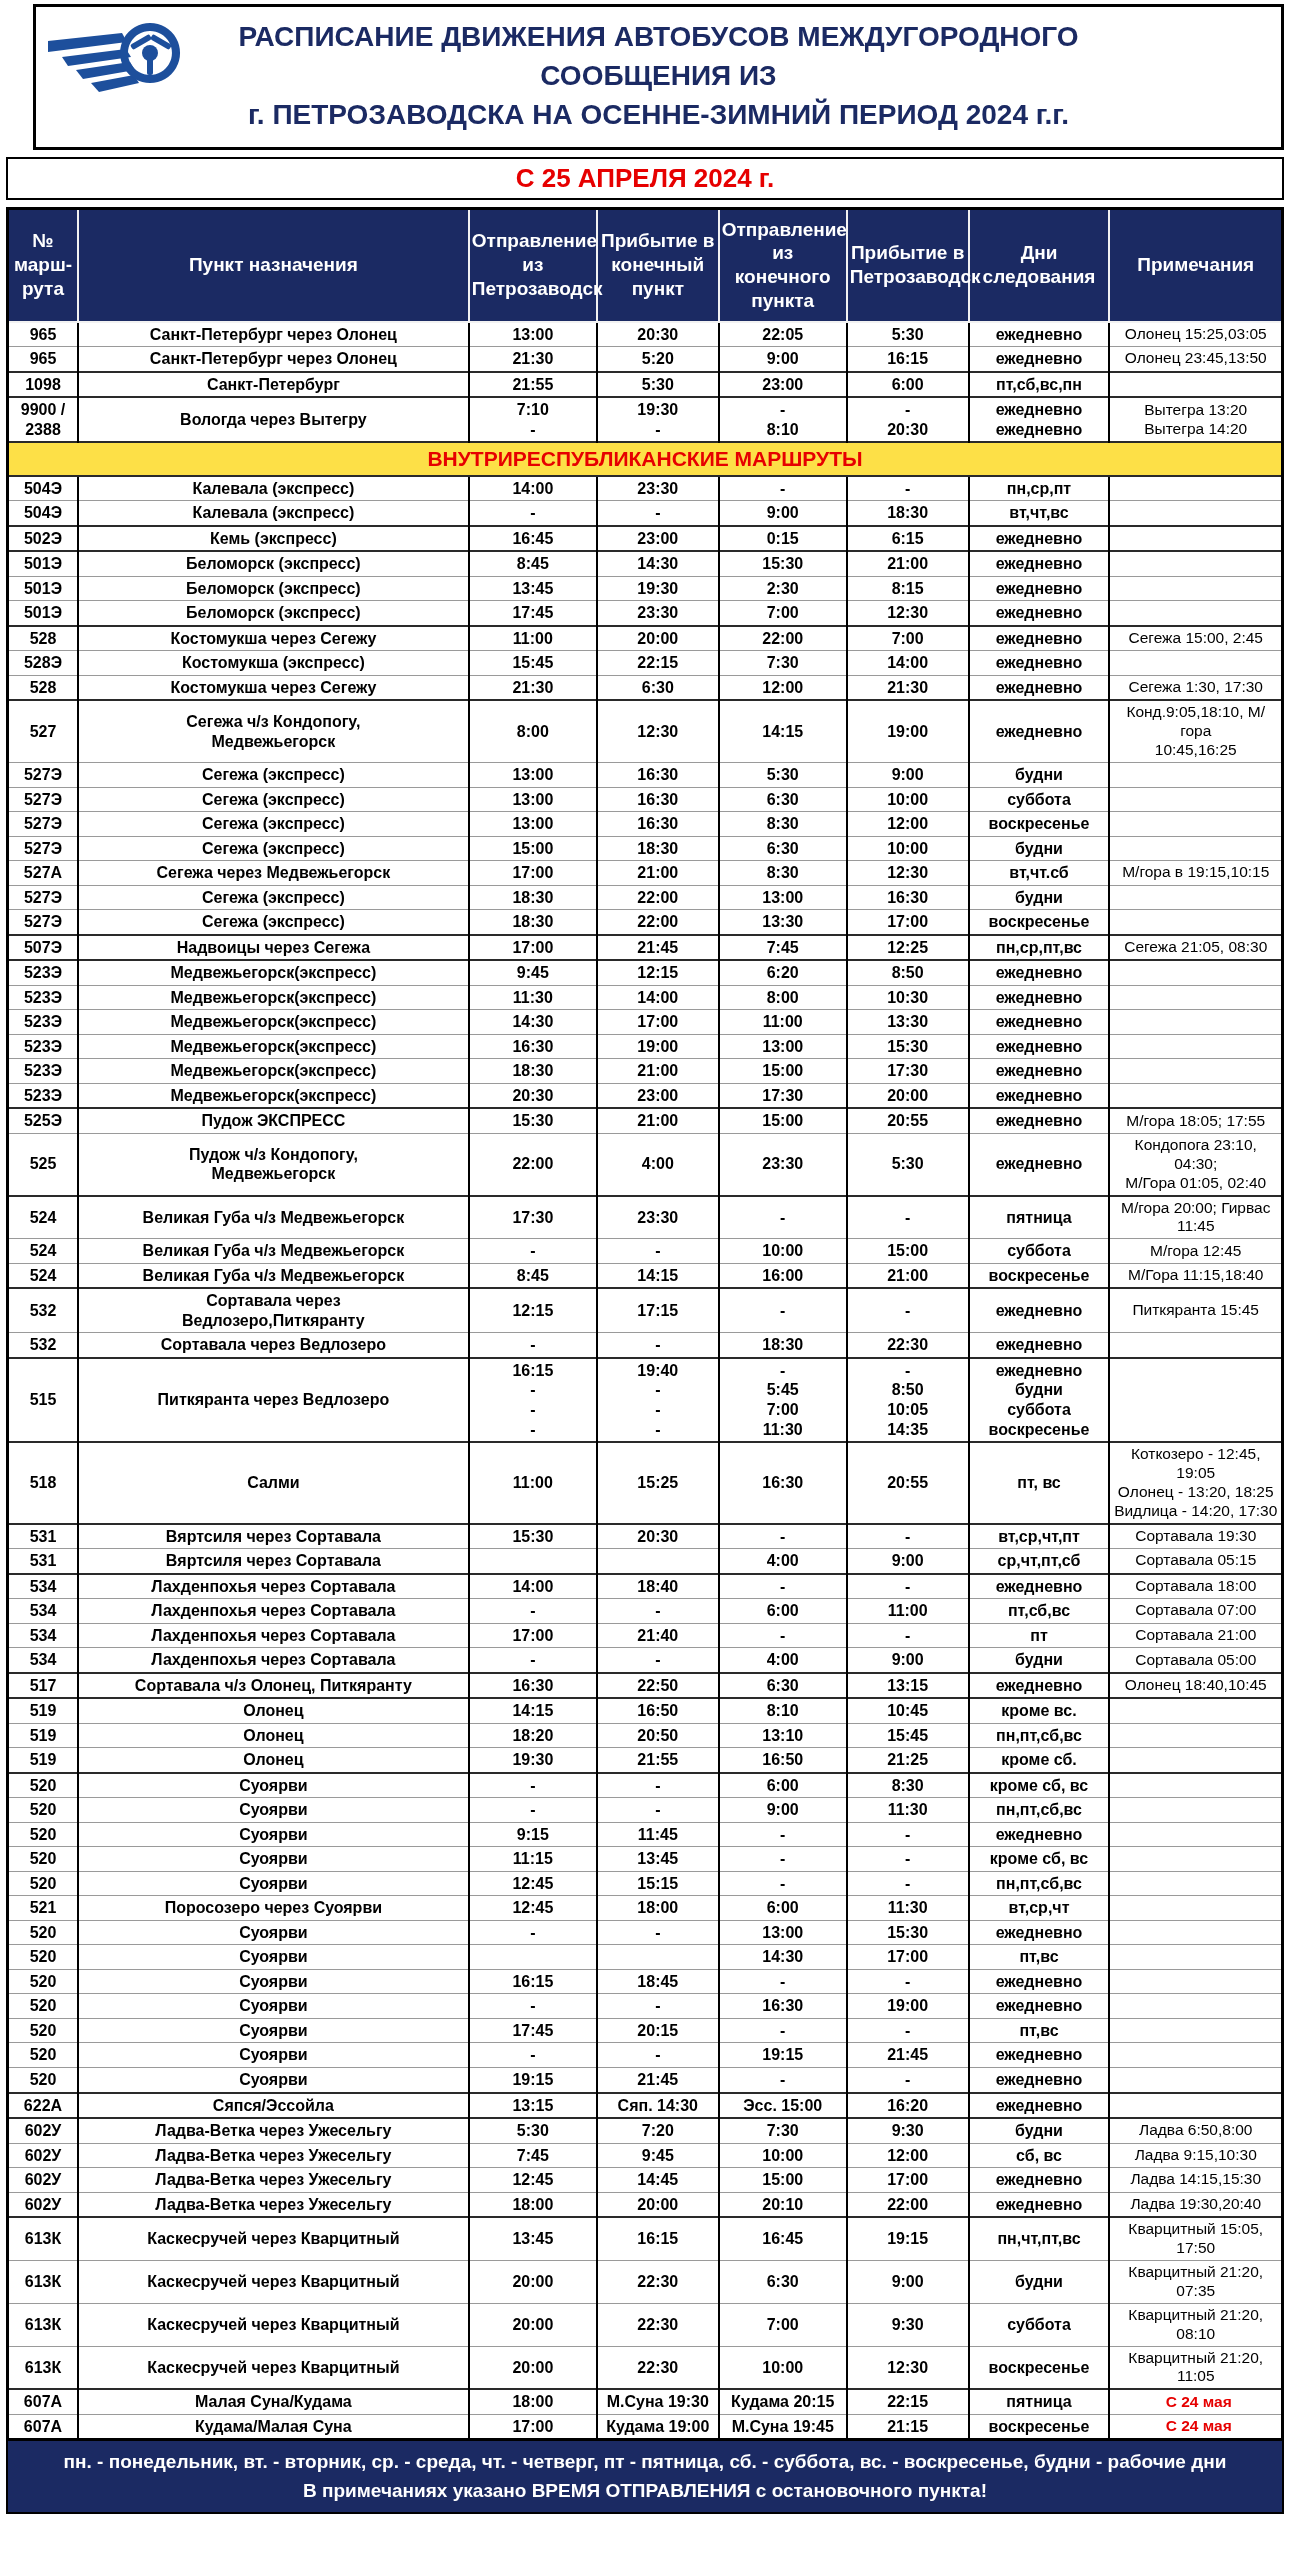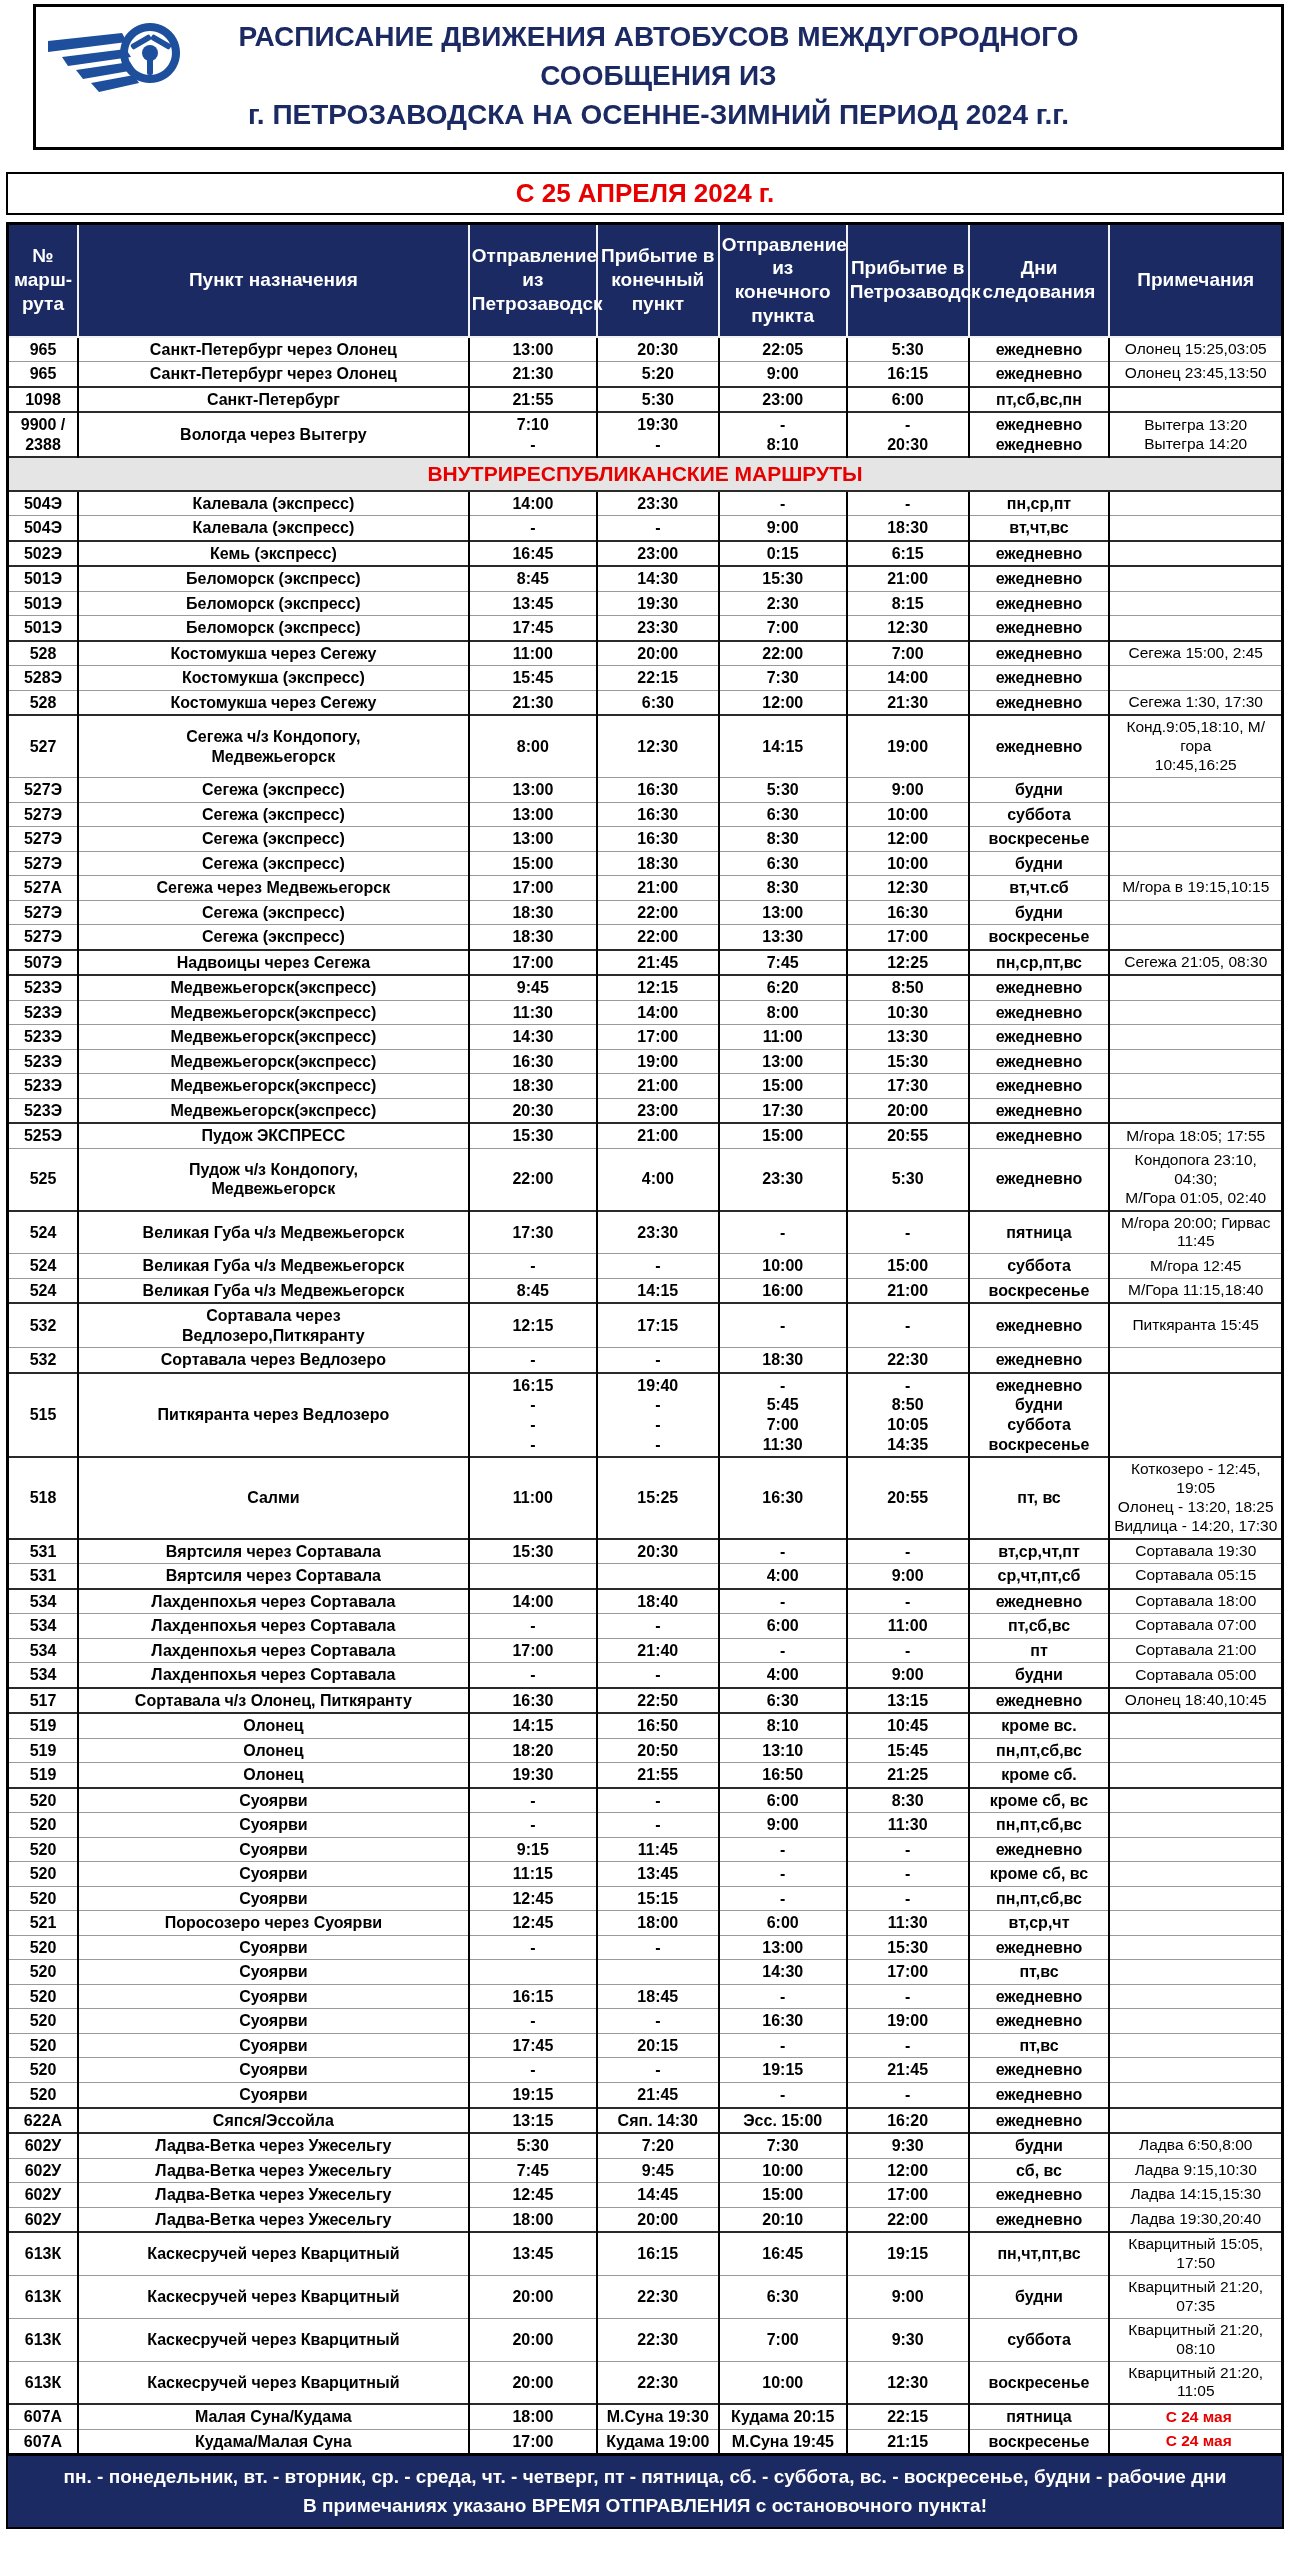--- a/index.html
+++ b/index.html
@@ -3,37 +3,37 @@
 <meta charset="utf-8">
 <style>
   html,body { margin:0; padding:0; background:#ffffff; }
   body { width:1290px; font-family:"Liberation Sans", sans-serif; color:#000; }
   .page { width:1290px; box-sizing:border-box; padding:4px 6px 8px 6px; }
 
   
   .title-bar { border:3px solid #000; position:relative; text-align:center; padding:10px 150px 12px 150px;margin-left:27px; }
   .logo { position:absolute; left:10px; top:8px; }
   .title-line { color:#1b2a63; font-weight:bold; font-size:28px; line-height:1.4; }
-  .date-bar { border:2px solid #000; margin-top:22px; text-align:center;
+  .date-bar { border:2px solid #000; margin-top:7px; text-align:center;
               color:#e60000; font-weight:bold; font-size:26px; padding:4px 0; }
 
   
   table.sched { width:100%; border-collapse:collapse; border:3px solid #000; margin-top:7px; table-layout:fixed; }
   col.w0{width:5.5%} col.w1{width:30.5%} col.w2{width:10%} col.w3{width:9.5%}
   col.w4{width:10%} col.w5{width:9.5%} col.w6{width:11%} col.w7{width:13.5%}
   th { background:#1b2a63; color:#fff; font-weight:bold; font-size:19px; line-height:1.25;
        padding:8px 2px; border:2px solid #f2f2f2; white-space:pre-line; vertical-align:middle; }
   td { text-align:center; vertical-align:middle; font-size:16px; font-weight:bold; line-height:1.22;
        padding:2px 2px; border-left:2px solid #000; border-right:2px solid #000;
        border-top:1px solid #9a9a9a; white-space:pre-line; overflow:hidden; }
   td.c7 { font-weight:normal; font-size:15.5px; }
   td.red { color:#e60000; font-weight:bold;padding-left:8px; }
   tr.gs td { border-top:2px solid #2a2a2a; }
   tr.section td { color:#e60000; font-weight:bold; font-size:21px; padding:3px 0;
-                  border-top:2px solid #2a2a2a; border-bottom:2px solid #2a2a2a; background:#e5e5e5; }
+                  border-top:2px solid #2a2a2a; border-bottom:2px solid #2a2a2a; background:#fde047; }
 
   
   .band { background:#1b2a63; color:#fff; font-weight:bold; text-align:center; box-sizing:border-box; }
   .band1 { border:2px solid #000; border-top:none; padding:7px 8px; font-size:19px; line-height:1.5; }
 </style>
 </head>
 <body>
 
 <div class="page">
 

